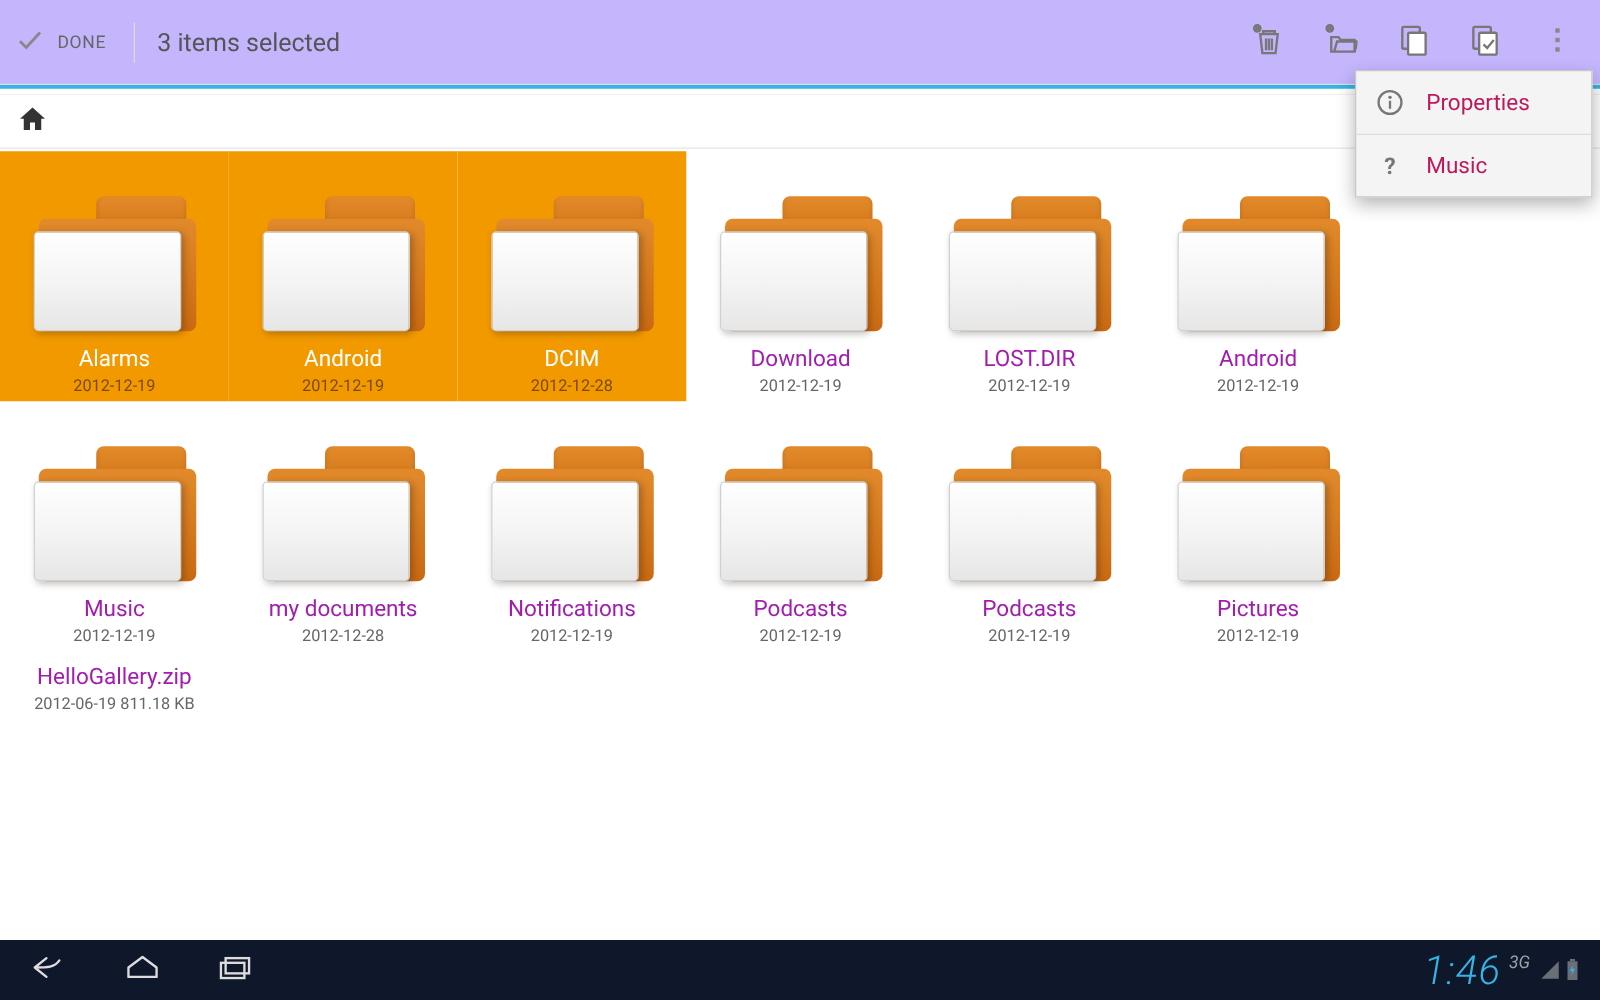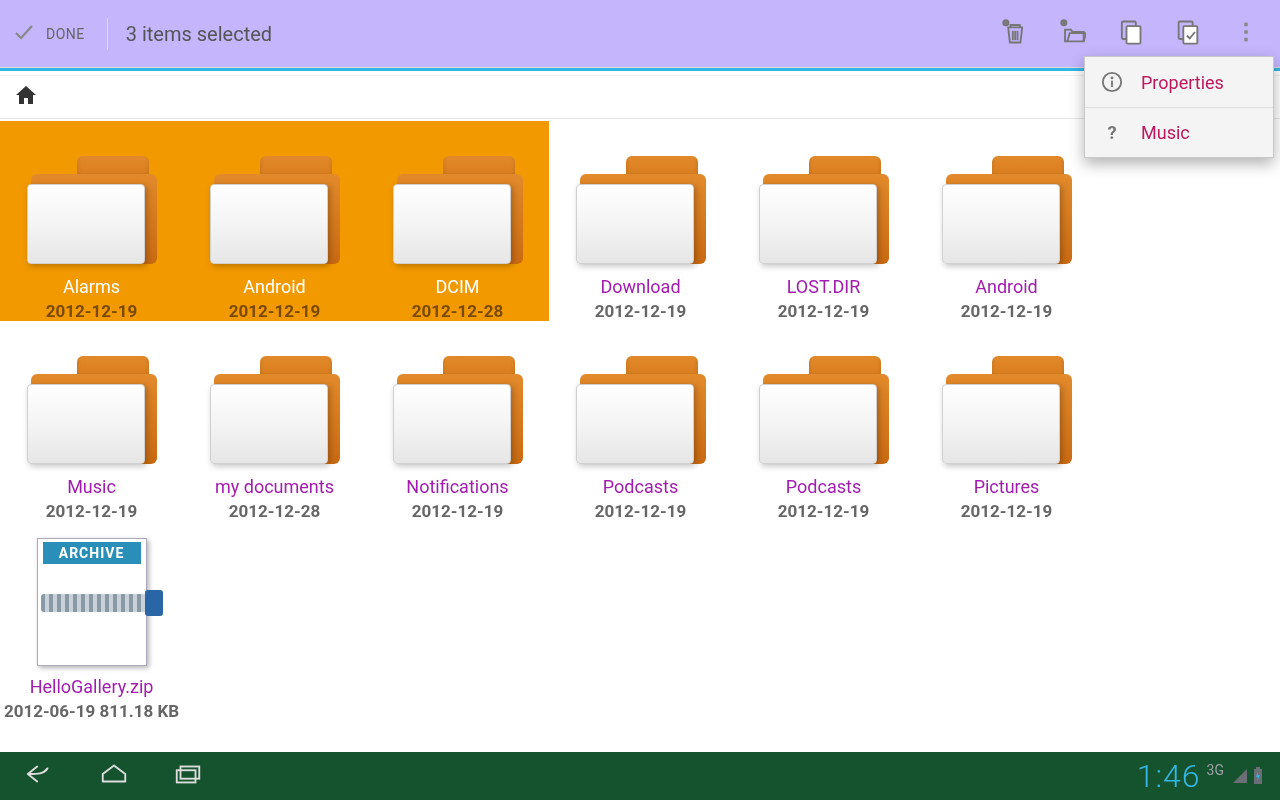--- a/index.html
+++ b/index.html
@@ -25,36 +25,36 @@
   .tile.sel .f-name { color: #fff; }
   .tile.sel .f-date { color: #7a4a00; }
   .tile.sel .folder-body { box-shadow: 2px 2px 6px rgba(0,0,0,0.25); }
   .icon-wrap { width: 150px; height: 140px; display: flex; align-items: flex-end; justify-content: center; margin-top: 6px; }
   
   .folder-icon { width: 130px; height: 110px; position: relative; }
   .folder-tab { position: absolute; top: 0; left: 50px; width: 72px; height: 22px; border-radius: 6px 6px 0 0; background: linear-gradient(#e28a2b,#d87c1c); box-shadow: inset 0 -3px 4px rgba(0,0,0,0.15); }
   .folder-back { position: absolute; top: 18px; left: 4px; right: 0; height: 90px; border-radius: 6px; background: linear-gradient(#e28a2b,#c96a12); }
   .folder-body { position: absolute; top: 28px; left: 0; width: 118px; height: 80px; border-radius: 4px; background: linear-gradient(#ffffff 0%, #f3f3f3 55%, #e6e6e6 100%); border: 1px solid #d0d0d0; box-shadow: 2px 2px 6px rgba(0,0,0,0.25); }
   .f-name { font-size: 18px; color: #a21caf; margin-top: 10px; text-align: center; max-width: 170px; white-space: nowrap; overflow: hidden; text-overflow: ellipsis; }
-  .f-date { font-size: 17px; color: #666; margin-top: 4px; text-align: right; font-weight: bold; }
+  .f-date { font-size: 13px; color: #666; margin-top: 4px; text-align: right; }
   
   .archive-icon { width: 110px; height: 128px; position: relative; }
   .arch-page { position: absolute; inset: 0; background: #fff; border: 1px solid #aab; box-shadow: 2px 2px 5px rgba(0,0,0,0.3); }
   .arch-label { position: absolute; top: 4px; left: 6px; right: 6px; height: 22px; background: #2a8fb8; color: #fff; font-size: 14px; font-weight: bold; display: flex; align-items: center; justify-content: center; letter-spacing: 1px; }
   .arch-zip { position: absolute; top: 56px; left: 4px; right: -10px; height: 18px; background: repeating-linear-gradient(90deg,#8a99a6 0 4px,#c9d2da 4px 8px); border-radius: 3px; }
   .arch-pull { position: absolute; top: 52px; right: -16px; width: 18px; height: 26px; background: #2a65a6; border-radius: 3px; }
   
   .popup { position: absolute; top: 56px; right: 6px; width: 190px; background: #f4f4f4; border: 1px solid #c8c8c8; box-shadow: 0 6px 14px rgba(0,0,0,0.3); z-index: 50; }
   .popup-item { display: flex; align-items: center; height: 50px; padding: 0 16px; cursor: pointer; }
   .popup-item + .popup-item { border-top: 1px solid #dcdcdc; }
   .popup-item .mi-ico { width: 22px; height: 22px; margin-right: 18px; display:flex; align-items:center; justify-content:center; }
   .popup-item .mi-ico svg { width: 22px; height: 22px; fill: #777; }
   .popup-item .mi-label { font-size: 18px; color: #be185d; }
   
-  .navbar { position: absolute; left: 0; right: 0; bottom: 0; height: 48px; background: #14532d; display: flex; align-items: center; padding: 0 16px; }
+  .navbar { position: absolute; left: 0; right: 0; bottom: 0; height: 48px; background: #0f172a; display: flex; align-items: center; padding: 0 16px; font-style: italic; }
   .nav-btn { width: 48px; height: 48px; display: flex; align-items: center; justify-content: center; margin-right: 26px; cursor: pointer; }
   .nav-btn svg { width: 30px; height: 28px; stroke: #ddd; fill: none; stroke-width: 2; }
   .nav-spacer { flex: 1; }
   .clock { color: #33b5e5; font-size: 32px; font-weight: 300; margin-right: 6px; letter-spacing: 1px; }
   .stat-small { color: #9aa0a6; font-size: 14px; margin-right: 4px; align-self: flex-start; margin-top: 10px; }
   .stat-ico { margin-left: 4px; display:flex; align-items:center; }
   .stat-ico svg { fill: #9aa0a6; }
 </style>
 </head>
 <body>
@@ -273,28 +273,20 @@
         <div class="folder-icon">
           <div class="folder-tab"></div>
           <div class="folder-back"></div>
           <div class="folder-body"></div>
         </div>
       </div>
       <div class="f-name">Pictures</div>
       <div class="f-date">2012-12-19</div>
     </div>
     <div class="tile">
-      <div class="icon-wrap">
-        <div class="archive-icon">
-          <div class="arch-page"></div>
-          <div class="arch-label">ARCHIVE</div>
-          <div class="arch-zip"></div>
-          <div class="arch-pull"></div>
-        </div>
-      </div>
       <div class="f-name">HelloGallery.zip</div>
       <div class="f-date">2012-06-19  811.18 KB</div>
     </div>
   </div>
 
 <div class="popup">
   <div class="popup-item">
     <span class="mi-ico">
       <svg viewBox="0 0 24 24">
           <circle cx="12" cy="12" r="10" fill="none" stroke="#777" stroke-width="2"></circle>

